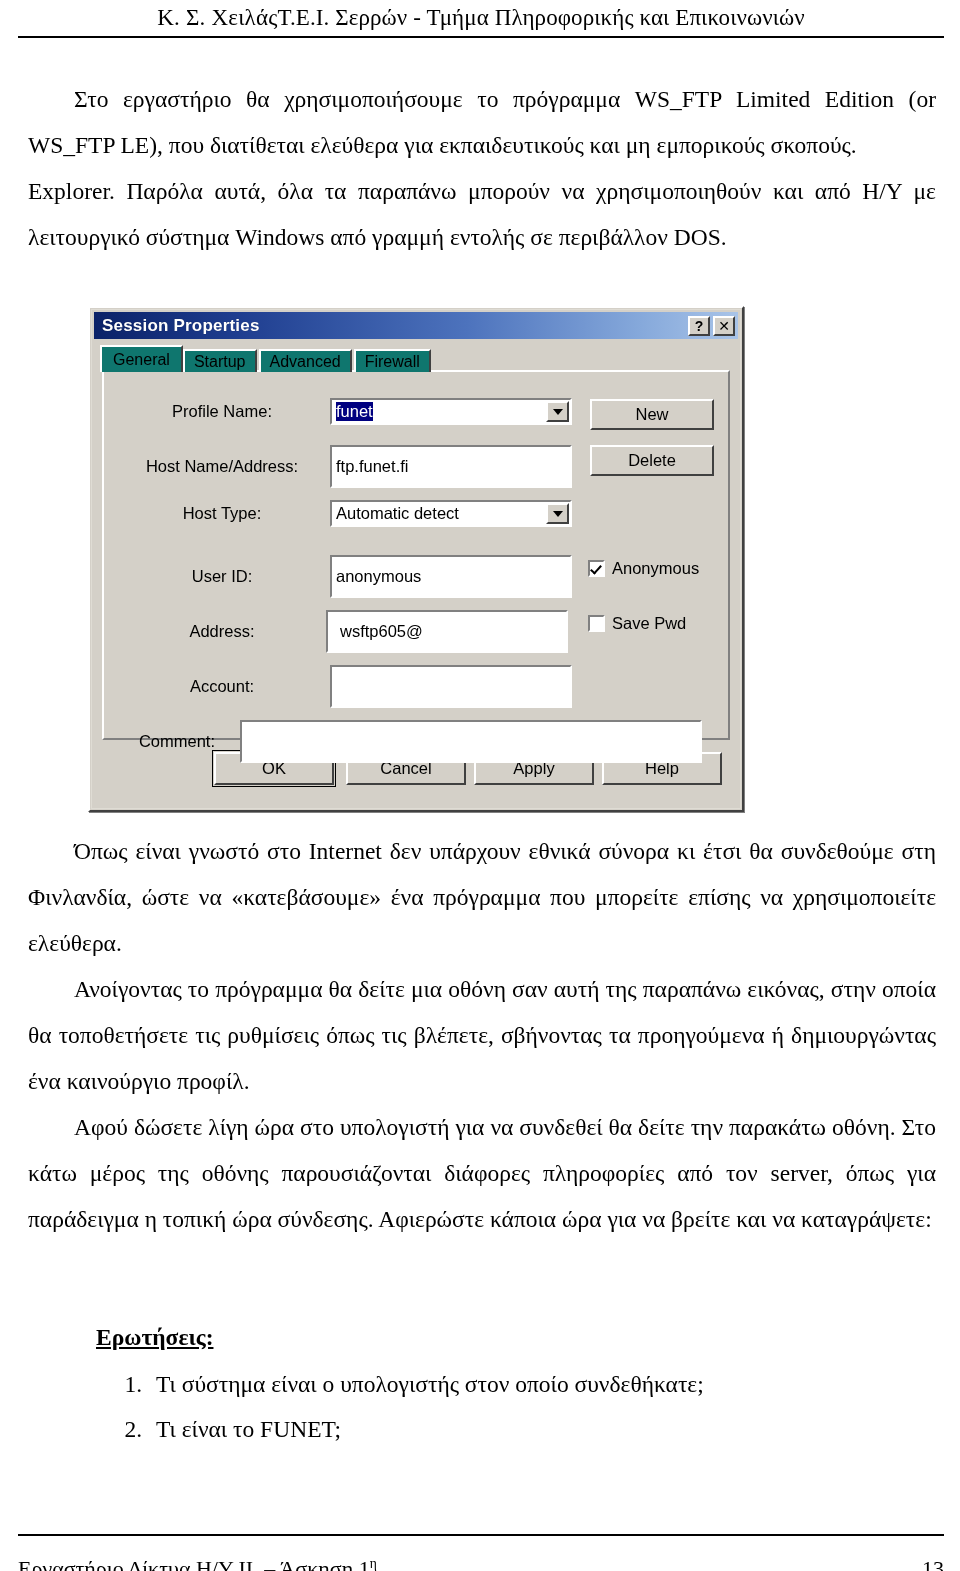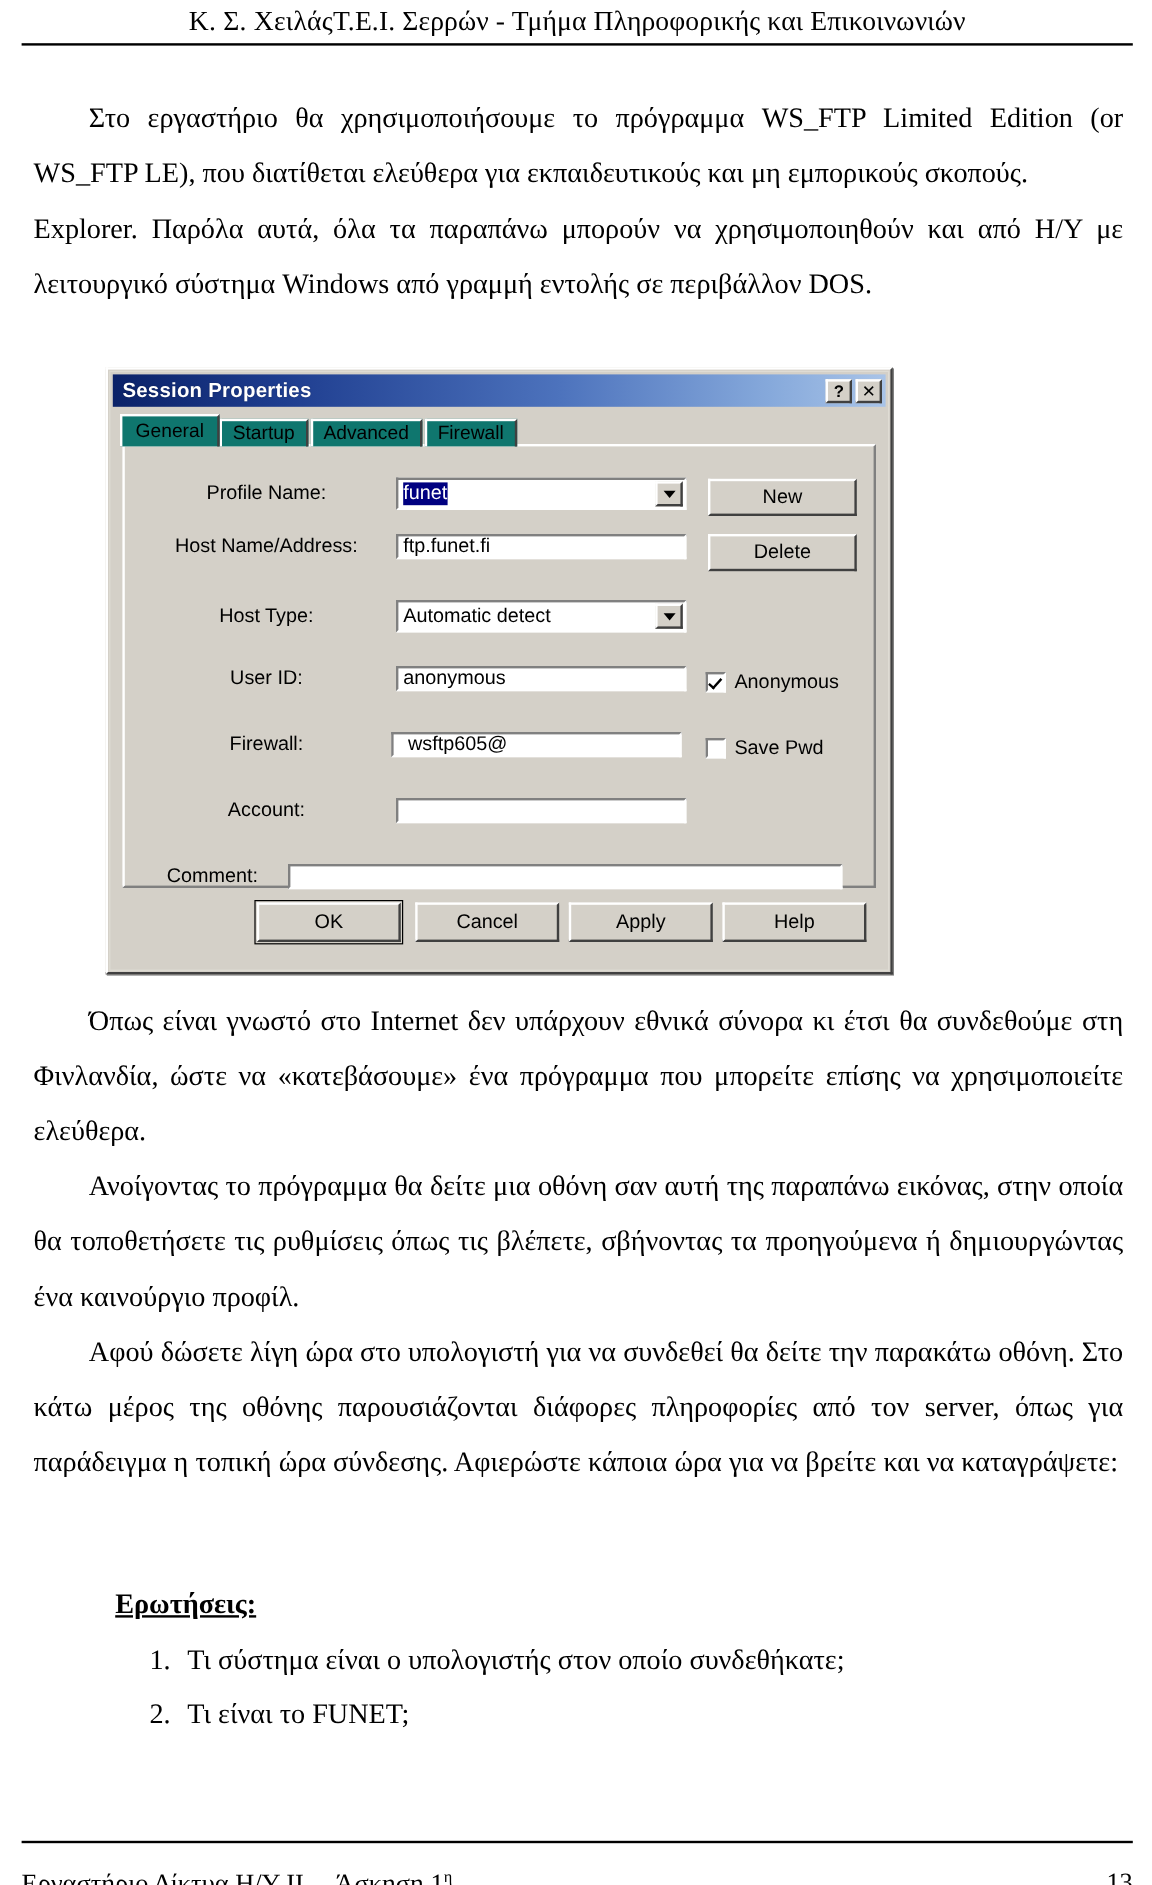--- a/index.html
+++ b/index.html
@@ -183,21 +183,21 @@
     white-space: nowrap;
   }
 
   .textbox {
     background: #ffffff;
     border-top: 2px solid #808080;
     border-left: 2px solid #808080;
     border-right: 2px solid #ffffff;
     border-bottom: 2px solid #ffffff;
     box-sizing: border-box;
-    height: 21px;
+    height: 43px;
     display: flex;
     align-items: center;
     padding-left: 4px;
     font-size: 16.5px;
     color: #000;
     overflow: hidden;
     white-space: nowrap;
   }
   .combo {
     display: flex;
@@ -401,21 +401,21 @@
       <div class="fld-label" style="width:200px;">User ID:</div>
       <div class="textbox" style="width:242px; margin-left:8px;">anonymous</div>
     </div>
 
     <div class="checkrow" style="left:484px; top:187px;">
       <div class="checkbox checked"></div>
       <div class="checklabel">Anonymous</div>
     </div>
 
     <div class="field-row" style="left:18px; top:238px; width:450px;">
-      <div class="fld-label" style="width:200px;">Firewall:</div>
+      <div class="fld-label" style="width:200px;">Address:</div>
       <div class="textbox" style="width:242px; margin-left:4px;padding-left:12px;">wsftp605@</div>
     </div>
 
     <div class="checkrow" style="left:484px; top:242px;">
       <div class="checkbox"></div>
       <div class="checklabel">Save Pwd</div>
     </div>
 
     <div class="field-row" style="left:18px; top:293px; width:450px;">
       <div class="fld-label" style="width:200px;">Account:</div>

